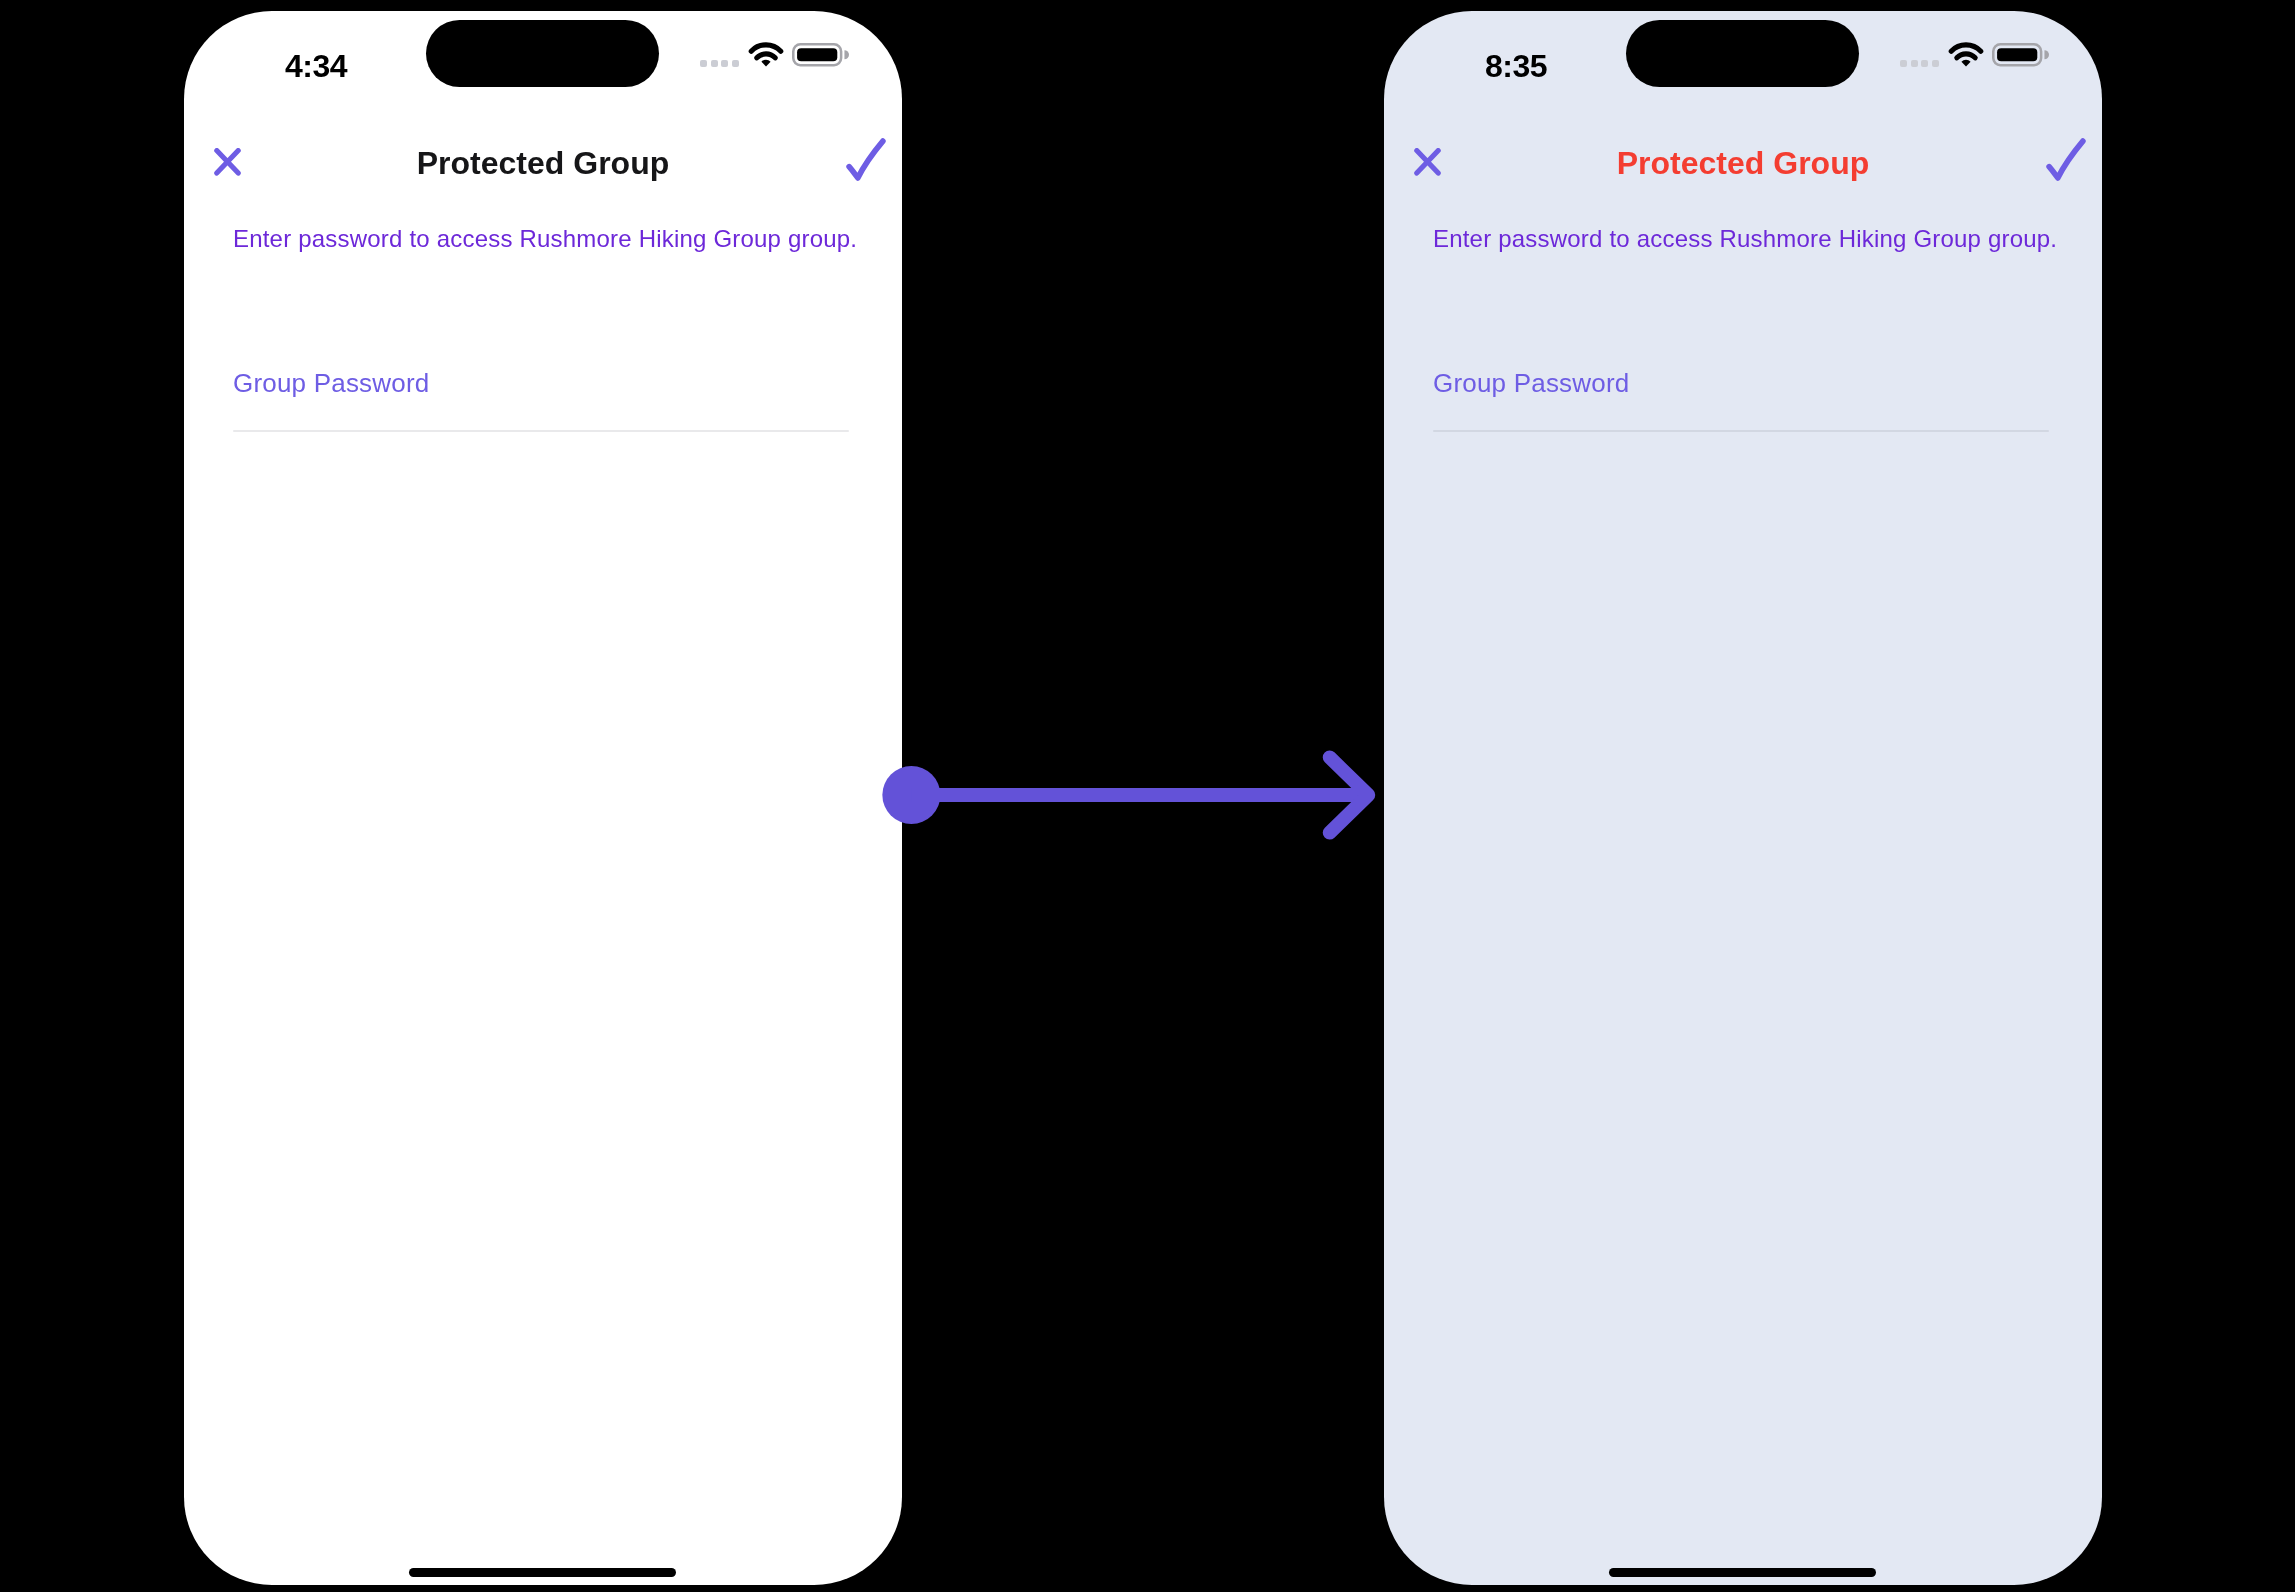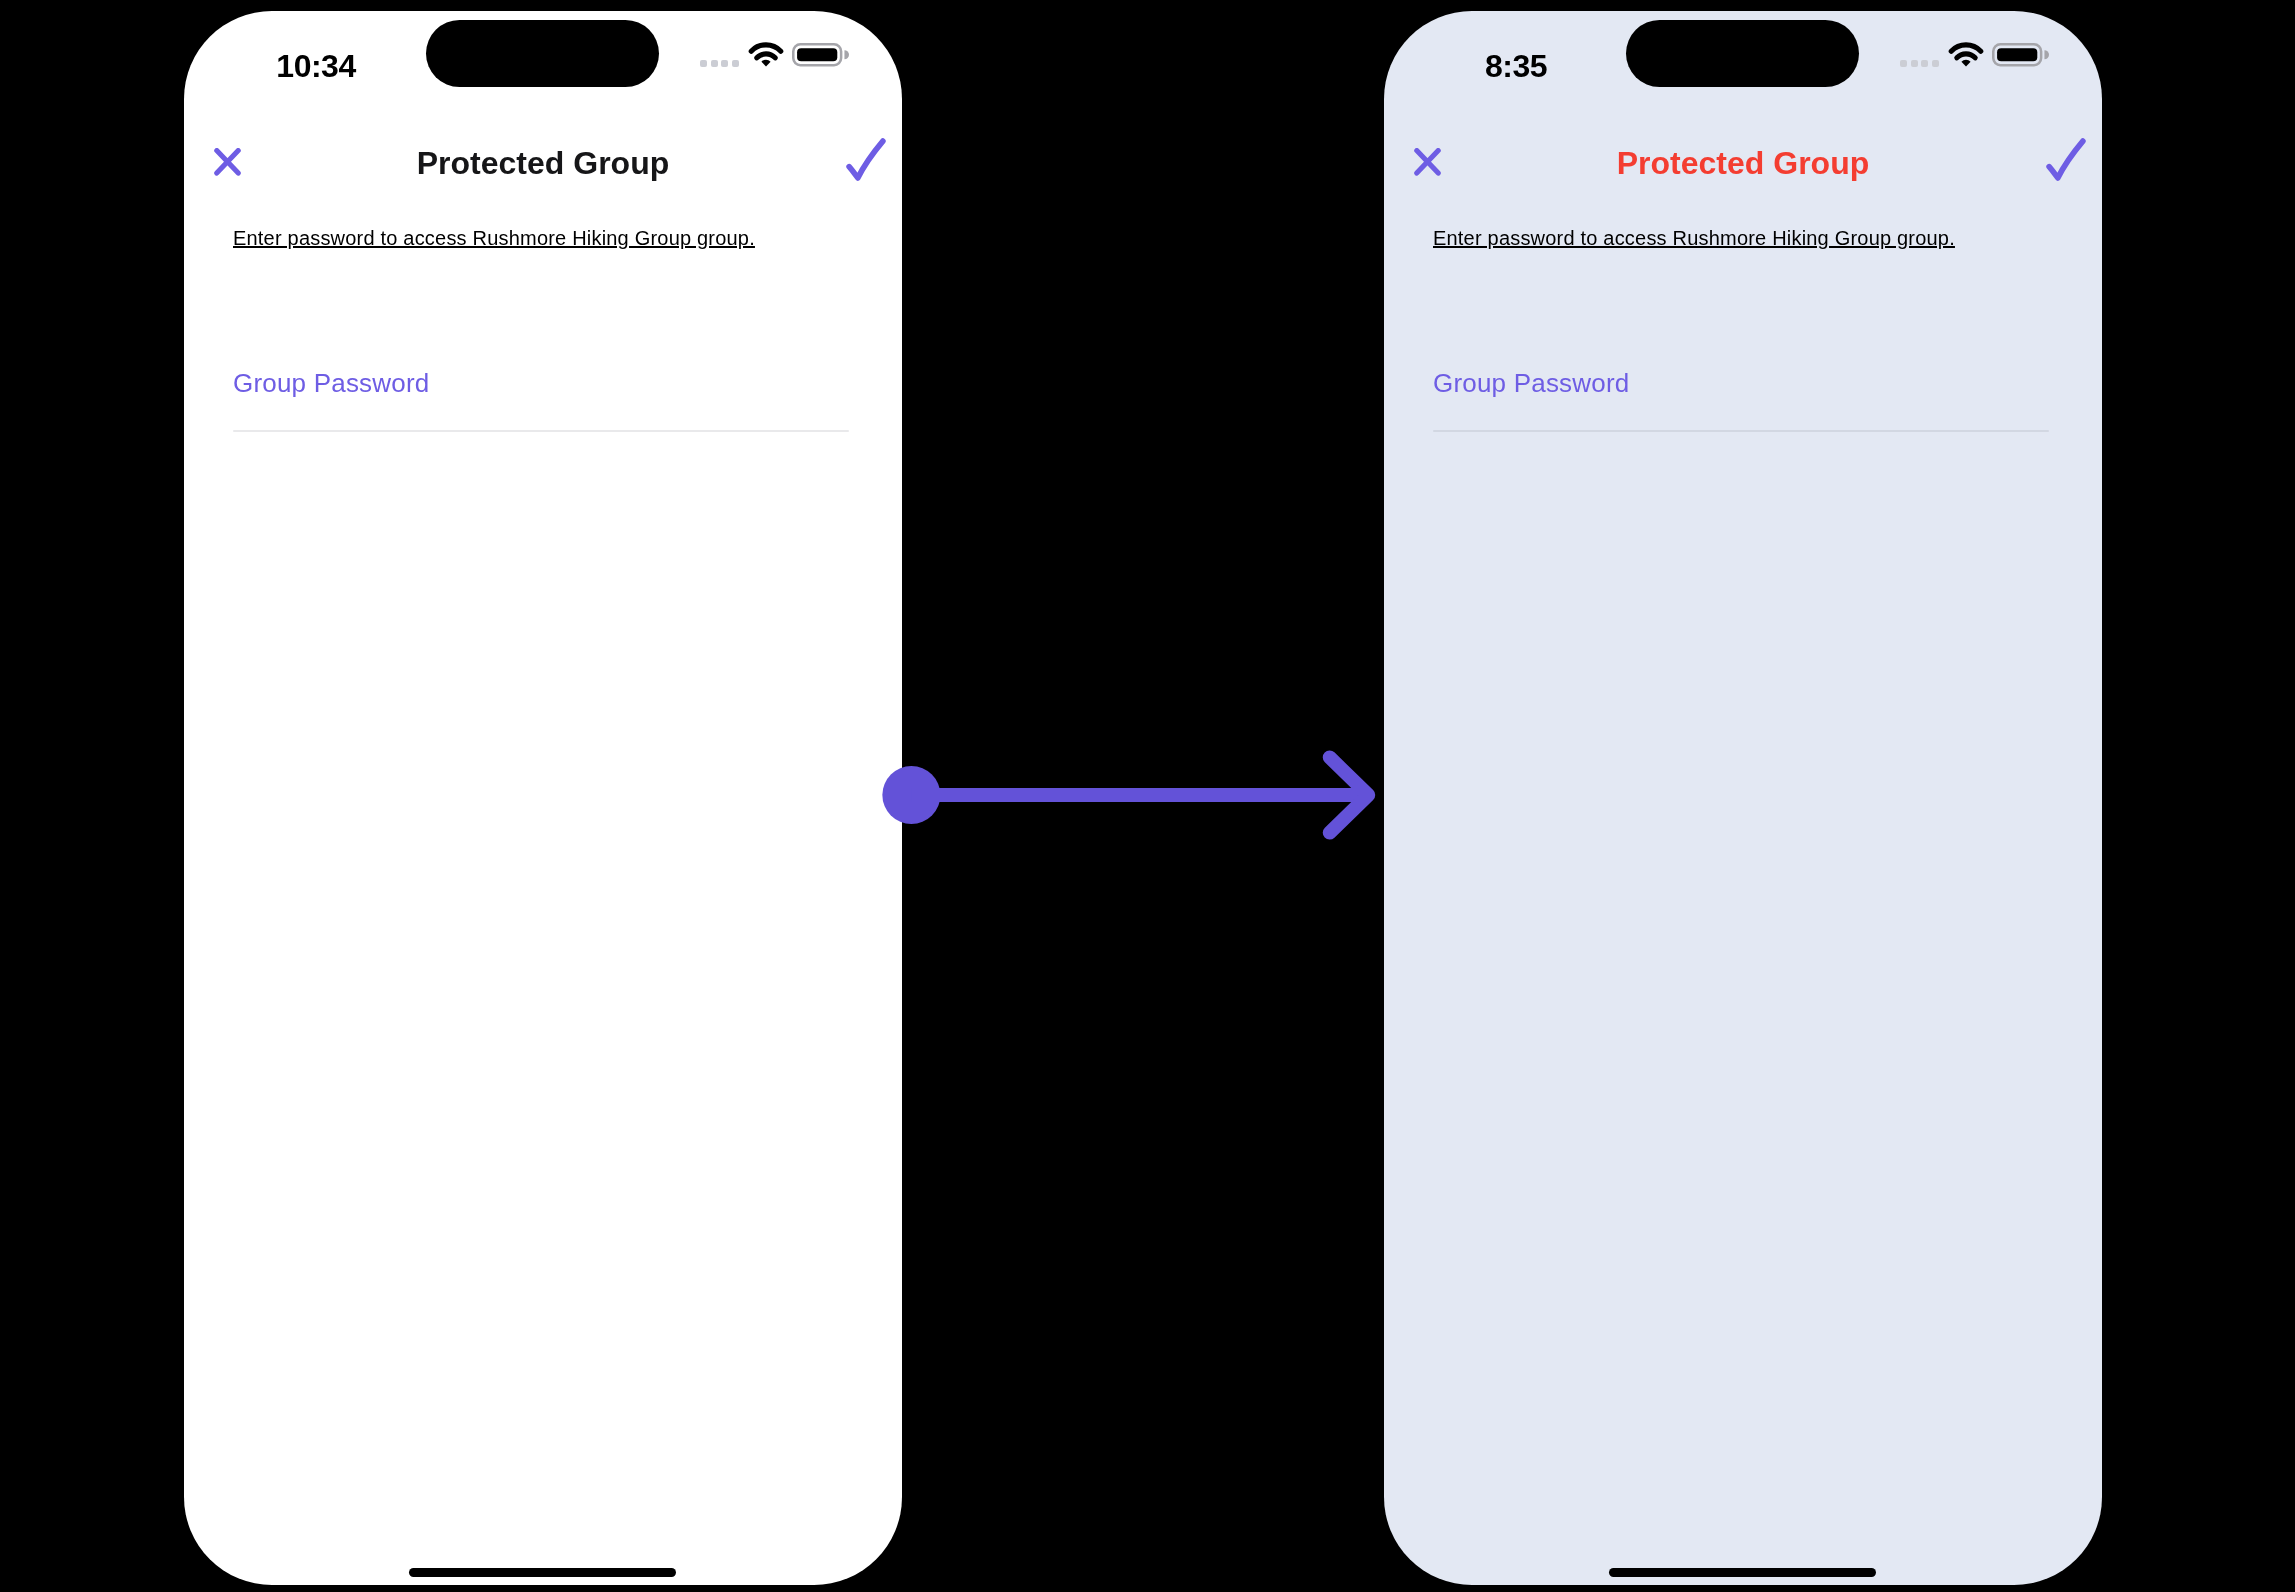--- a/index.html
+++ b/index.html
@@ -79,25 +79,24 @@
     left: 662px; top: 127px;
     width: 40px; height: 44px;
     cursor: pointer;
   }
 
   
   .description {
     position: absolute;
     left: 49px; top: 208px;
     width: 633px;
-    font-size: 20px;
+    font-size: 24px;
     line-height: 39px;
-    color: #000000;
+    color: #6d28d9;
     letter-spacing: 0.2px;
-    text-decoration: underline;
   }
   .password-field {
     position: absolute;
     left: 49px; top: 357px;
     width: 616px; height: 77px;
     cursor: text;
   }
   .field-label {
     font-size: 26px;
     color: var(--accent, #6e5de4);
@@ -127,21 +126,21 @@
     left: 876px; top: 741px;
     width: 515px; height: 108px;
   }
 
   svg { display: block; }
 </style>
 </head>
 <body>
 
 <div class="phone phone--left">
-  <div class="status-time">10:34</div>
+  <div class="status-time">4:34</div>
   <div class="dynamic-island"></div>
 
   <div class="cellular-dots">
     <span class="dot"></span>
     <span class="dot"></span>
     <span class="dot"></span>
     <span class="dot"></span>
   </div>
 
   <svg class="wifi-svg" width="36" height="25.5" viewBox="0 0 70 50">

